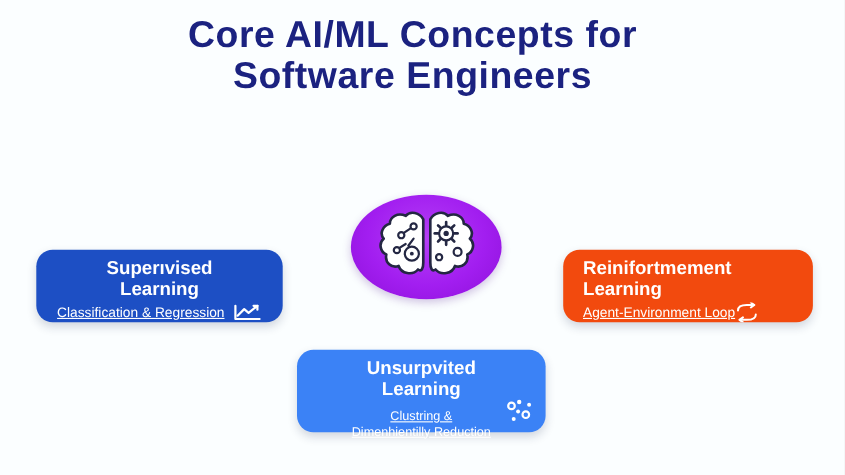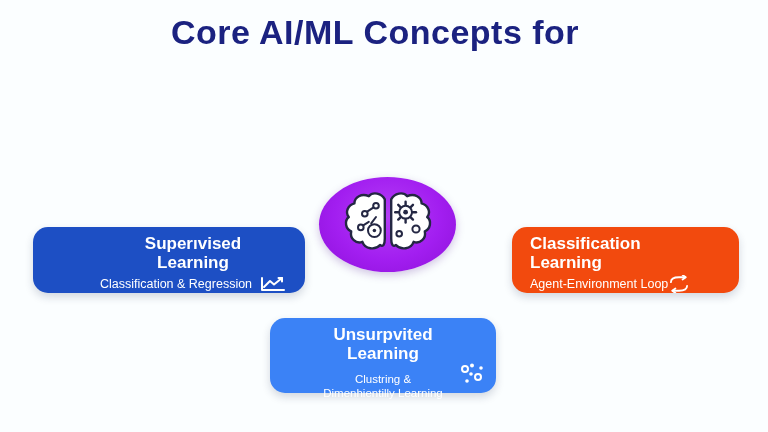--- a/index.html
+++ b/index.html
@@ -21,40 +21,41 @@
     background:radial-gradient(ellipse at 50% 42%, #b53ff6 0%, #a21ef0 55%, #8d10d8 100%);
     display:flex;align-items:center;justify-content:center;
     box-shadow:0 3px 8px rgba(80,20,140,.25);
   }
   
   .card{
     position:absolute;border-radius:15px;color:#fff;
     box-shadow:0 4px 9px rgba(30,40,80,.18);
   }
   .card-title{font-size:17px;font-weight:700;line-height:19px;}
-  .card-sub{font-size:12.5px;font-weight:400;}
-  .card-blue{left:33px;top:227px;width:224px;height:66px;background:#1d4fc4;text-align:center;padding-left:48px;}
+  .card-sub{font-size:12.5px;font-weight:400;text-decoration:underline;}
+  .card-blue{left:33px;top:227px;width:224px;height:66px;background:#1d4fc4;text-align:center;}
   .card-blue .card-title{padding-top:7px;}
   .card-blue .sub-row{display:flex;justify-content:center;align-items:center;gap:8px;margin-top:3px;}
   .card-orange{left:512px;top:227px;width:227px;height:66px;background:#f24a0e;text-align:left;}
   .card-orange .card-title{padding:7px 0 0 18px;}
   .card-orange .sub-row{display:flex;align-items:center;margin-top:3px;padding:0 13px 0 18px;}
   .card-green{left:270px;top:318px;width:226px;height:75px;background:#3b82f6;text-align:center;}
   .card-green .card-title{padding-top:7px;}
   .card-green .card-sub{font-size:11.5px;line-height:13.5px;margin-top:10px;}
   .card-green .cluster-pos{position:absolute;right:11px;top:44px;}
   .icon-svg{display:block;}
 </style>
 </head>
 <body>
 
 <div class="stage">
 
   <div class="slide-title">
     <div>Core AI/ML Concepts for</div>
+    <div>Software Engineers</div>
   </div>
 
   <div class="center-badge">
     <span>
       <svg class="icon-svg" viewBox="0 0 120 90" width="96" height="72" aria-hidden="true">
         <g stroke="#242743" stroke-width="3" fill="#ffffff" stroke-linejoin="round" stroke-linecap="round">
           <path d="M56 13 C52 5 41 3 36 9 C27 5 18 10 18 18 C10 20 6 29 11 35 C5 40 7 50 14 53 C12 62 20 69 28 66 C31 75 44 77 50 70 C54 73 56 69 56 62 Z"></path>
           <path d="M64 13 C68 5 79 3 84 9 C93 5 102 10 102 18 C110 20 114 29 109 35 C115 40 113 50 106 53 C108 62 100 69 92 66 C89 75 76 77 70 70 C66 73 64 69 64 62 Z"></path>
         </g>
         <g stroke="#242743" stroke-width="2.5" fill="none" stroke-linecap="round">
@@ -103,21 +104,21 @@
             <path d="M4 12 L10 6 L14 9.5 L22 3"></path>
             <path d="M18.5 3 L22 3 L22 6.5"></path>
           </g>
         </svg>
       </span>
     </div>
   </div>
 
   <div class="card card-orange">
     <div class="card-title">
-      <div>Classification</div>
+      <div>Reinifortmement</div>
       <div>Learning</div>
     </div>
     <div class="sub-row">
       <span class="card-sub">Agent-Environment Loop</span>
       <span>
         <svg class="icon-svg" viewBox="0 0 24 20" width="22" height="18" aria-hidden="true">
           <g stroke="#ffffff" stroke-width="2" fill="none" stroke-linecap="round" stroke-linejoin="round">
             <path d="M3 8 C3 3.5 8 2.5 12 2.5 L19 2.5"></path>
             <path d="M16 0 L19.5 2.5 L16 5"></path>
             <path d="M21 12 C21 16.5 16 17.5 12 17.5 L5 17.5"></path>
@@ -128,21 +129,21 @@
     </div>
   </div>
 
   <div class="card card-green">
     <div class="card-title">
       <div>Unsurpvited</div>
       <div>Learning</div>
     </div>
     <div class="card-sub">
       <div>Clustring &amp;</div>
-      <div>Dimenhientilly Learning</div>
+      <div>Dimenhientilly Reduction</div>
     </div>
     <span class="cluster-pos">
       <svg class="icon-svg" viewBox="0 0 26 24" width="26" height="24" aria-hidden="true">
         <g stroke="#ffffff" stroke-width="2" fill="none">
           <circle cx="6" cy="7" r="3"></circle>
           <circle cx="19" cy="15" r="3"></circle>
         </g>
         <g fill="#ffffff">
           <circle cx="13" cy="3.5" r="2"></circle>
           <circle cx="12" cy="12" r="1.8"></circle>

